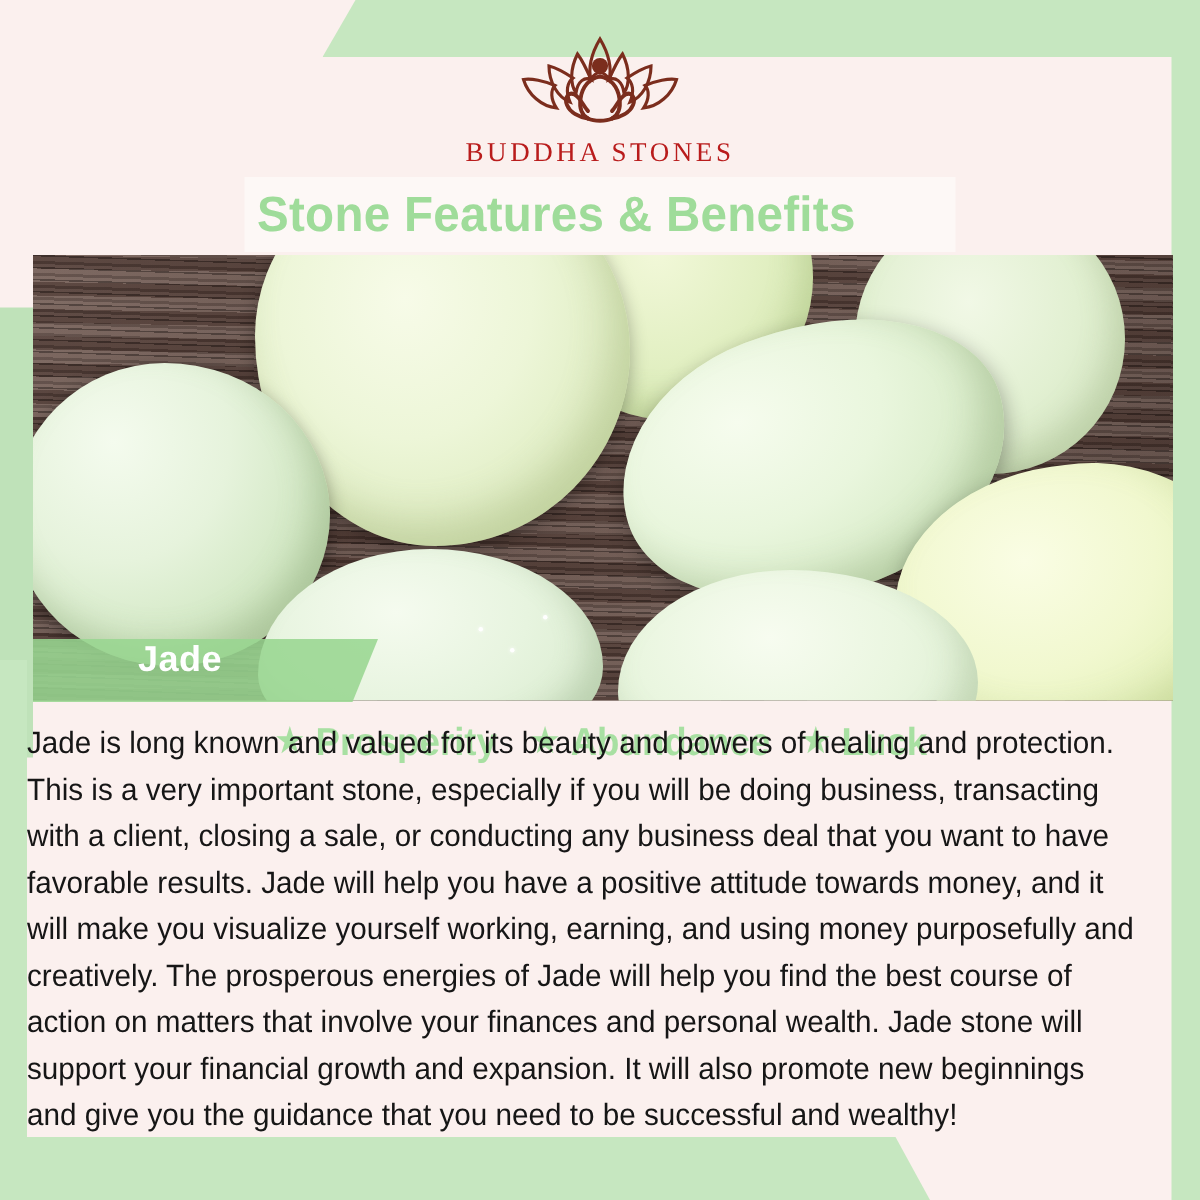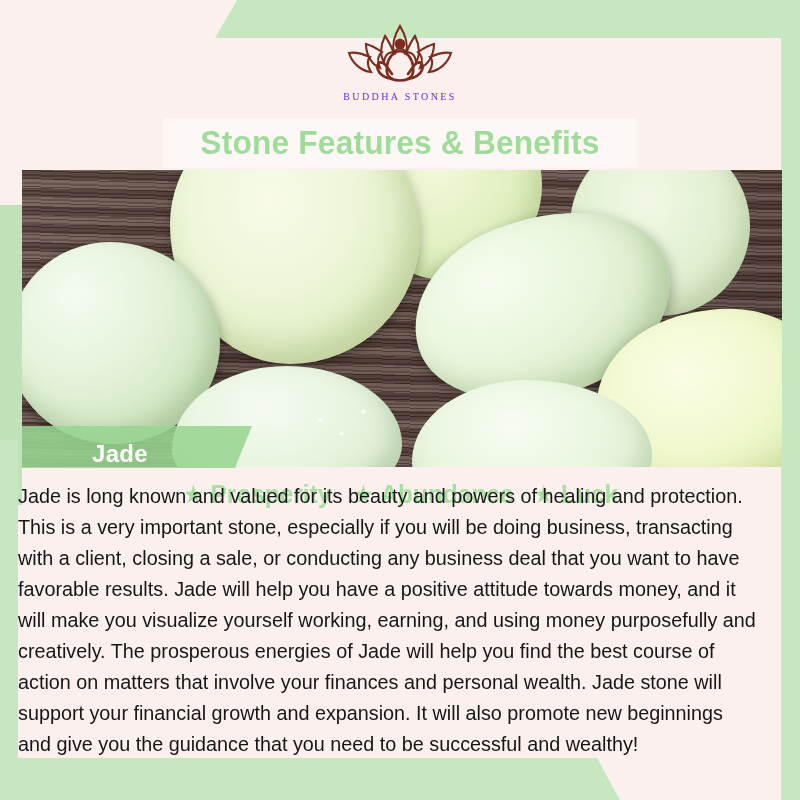--- a/index.html
+++ b/index.html
@@ -36,29 +36,29 @@
 
   
   .logo-wrap{
     position:absolute;left:0;top:20px;width:800px;height:95px;
     display:flex;flex-direction:column;align-items:center;justify-content:flex-start;
     z-index:5;
   }
   .logo-mark{width:150px;height:68px;display:block;}
   .logo-text{
     font-family:"Liberation Serif","DejaVu Serif",serif;
-    font-size:10px;letter-spacing:2.4px;color:#6d28d9;
+    font-size:18px;letter-spacing:2.4px;color:#b91c1c;
     margin-top:3px;font-weight:400;
   }
 
   
   .title-banner{
     position:absolute;left:163px;top:118px;width:474px;height:50px;
     background:#fdf8f6;z-index:6;
-    display:flex;align-items:center;justify-content:center;
+    display:flex;align-items:center;
   }
   .title-text{
     font-family:"Liberation Sans","DejaVu Sans",sans-serif;
     font-weight:bold;font-size:33px;color:#9fdc9a;
     letter-spacing:.2px;white-space:nowrap;
     transform:scaleX(.96);
   }
 
   
   .photo{
@@ -99,21 +99,21 @@
   .s8{left:390px;top:210px;width:240px;height:150px;border-radius:48% 52% 50% 50%/54% 50% 50% 46%;
       background:radial-gradient(ellipse at 42% 30%,#f7fcf0 0%,#eaf6e0 45%,#d6eaca 100%);
       box-shadow:inset -10px -14px 22px rgba(125,155,105,.28);}
   .sparkle{position:absolute;width:3px;height:3px;border-radius:50%;background:#ffffff;box-shadow:0 0 3px #fff;}
 
   
   .jade-band{
     position:absolute;left:22px;top:426px;width:230px;height:42px;
     background:rgba(152,214,145,.88);
     clip-path:polygon(0 0,100% 0,calc(100% - 17px) 100%,0 100%);
-    z-index:4;display:flex;align-items:flex-end;
+    z-index:4;display:flex;align-items:flex-start;
   }
   .jade-label{
     color:#ffffff;font-weight:bold;font-size:24px;
     padding-left:70px;letter-spacing:.3px;
   }
 
   
   .keywords{
     position:absolute;left:0;top:478px;width:800px;height:32px;
     display:flex;align-items:center;justify-content:center;gap:0;

